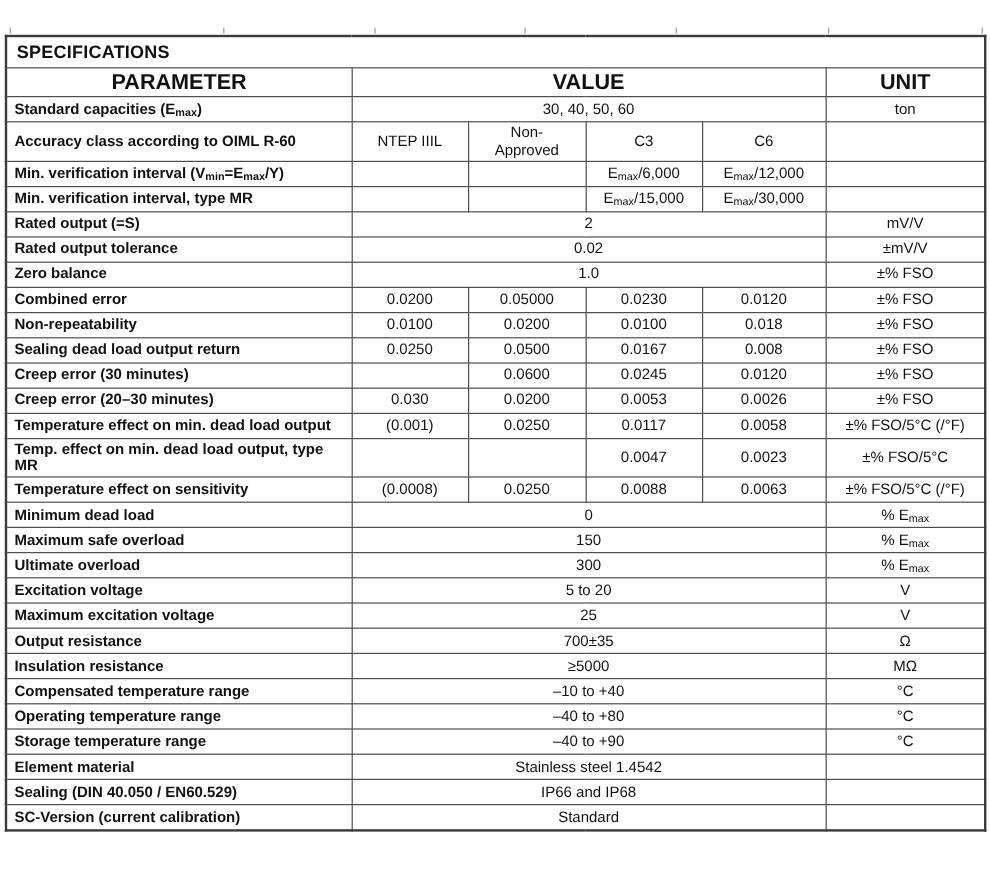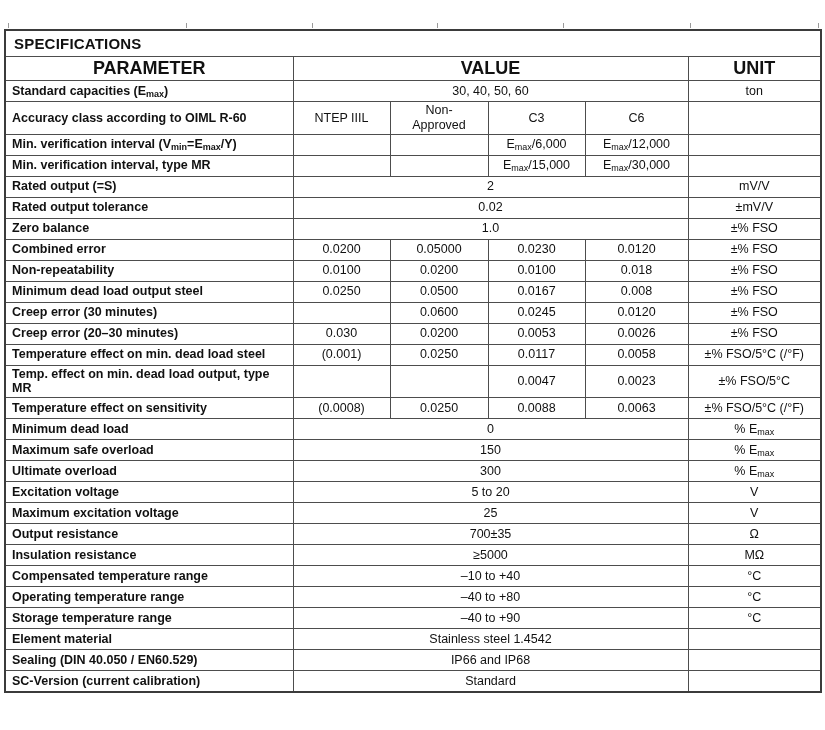--- a/index.html
+++ b/index.html
@@ -162,21 +162,21 @@
         </tr>
         <tr>
           <td class="param">Non-repeatability</td>
           <td class="val">0.0100</td>
           <td class="val">0.0200</td>
           <td class="val">0.0100</td>
           <td class="val">0.018</td>
           <td class="unit">±% FSO</td>
         </tr>
         <tr>
-          <td class="param">Minimum dead load output steel</td>
+          <td class="param">Sealing dead load output return</td>
           <td class="val">0.0250</td>
           <td class="val">0.0500</td>
           <td class="val">0.0167</td>
           <td class="val">0.008</td>
           <td class="unit">±% FSO</td>
         </tr>
         <tr>
           <td class="param">Creep error (30 minutes)</td>
           <td class="val"></td>
           <td class="val">0.0600</td>
@@ -186,21 +186,21 @@
         </tr>
         <tr>
           <td class="param">Creep error (20–30 minutes)</td>
           <td class="val">0.030</td>
           <td class="val">0.0200</td>
           <td class="val">0.0053</td>
           <td class="val">0.0026</td>
           <td class="unit">±% FSO</td>
         </tr>
         <tr>
-          <td class="param">Temperature effect on min. dead load steel</td>
+          <td class="param">Temperature effect on min. dead load output</td>
           <td class="val">(0.001)</td>
           <td class="val">0.0250</td>
           <td class="val">0.0117</td>
           <td class="val">0.0058</td>
           <td class="unit">±% FSO/5°C (/°F)</td>
         </tr>
         <tr>
           <td class="param">Temp. effect on min. dead load output, type MR</td>
           <td class="val"></td>
           <td class="val"></td>

